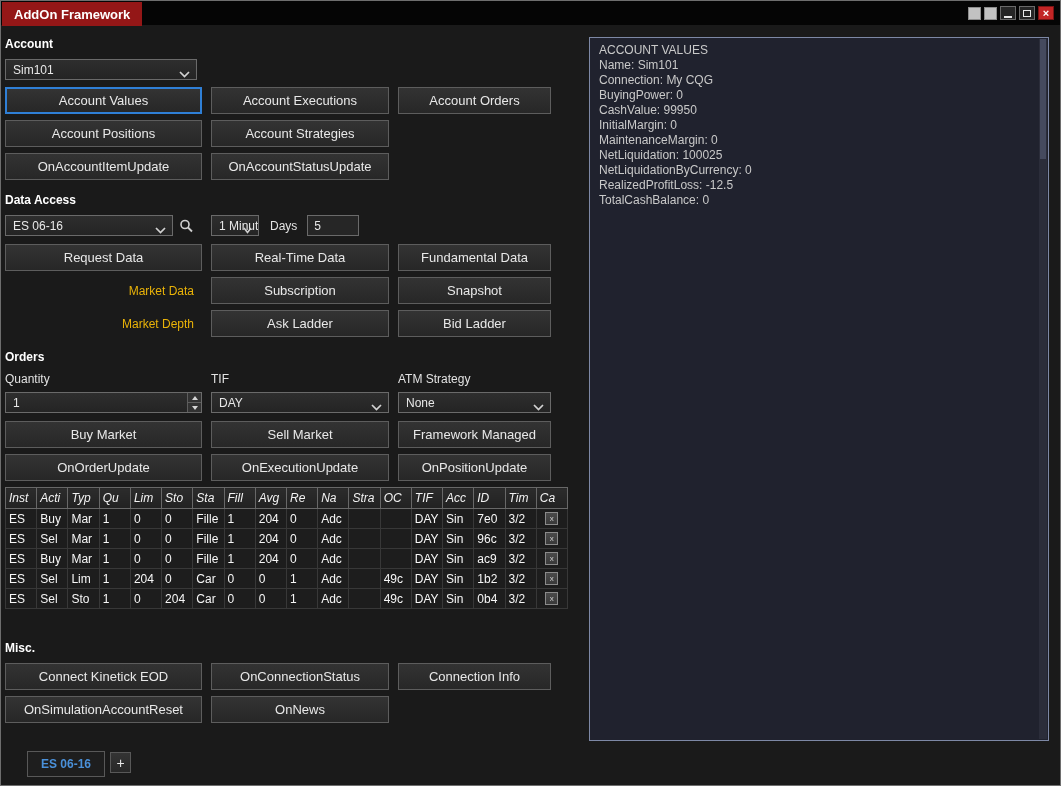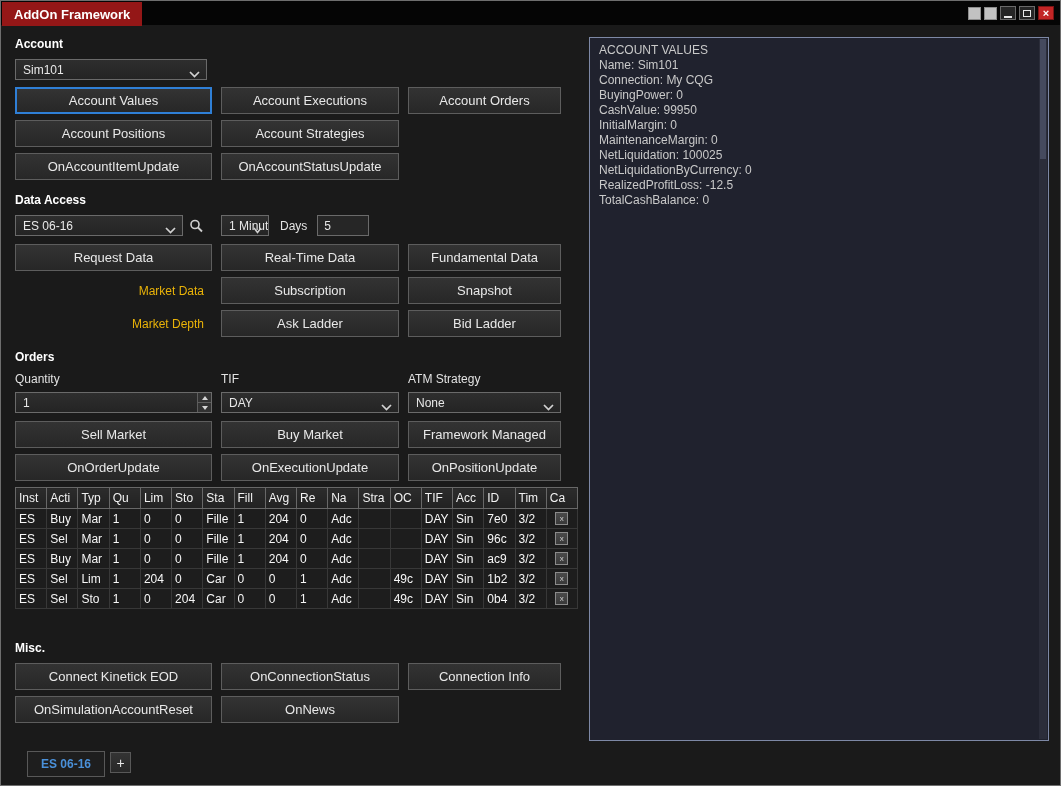--- a/index.html
+++ b/index.html
@@ -20,21 +20,21 @@
   .win-controls { position: absolute; right: 6px; top: 5px; display: flex; gap: 3px; align-items: center; }
   .link-sq { width: 13px; height: 13px; background: #c2c2c2; border: 1px solid #8d8d8d; display: inline-block; }
   .wc {
     width: 16px; height: 14px; border: 1px solid #6a6a6a; background: #262626;
     padding: 0; display: flex; align-items: center; justify-content: center; cursor: pointer;
   }
   .wc .min-bar { width: 8px; height: 2px; background: #eaeaea; margin-top: 7px; }
   .wc .max-box { width: 8px; height: 7px; border: 1px solid #eaeaea; }
   .wc.close { background: #c32525; border-color: #7c1414; color: #fff; font-size: 11px; font-weight: bold; line-height: 1; }
   
-  .left-panel { position: absolute; left: 14px; top: 36px; width: 563px; }
+  .left-panel { position: absolute; left: 4px; top: 36px; width: 563px; }
   .section-label { color: #ffffff; font-size: 12px; font-weight: bold; height: 14px; margin-bottom: 8px; }
   .section-label.spaced { margin-top: 13px; }
   .grid3 { display: grid; grid-template-columns: 197px 178px 153px; column-gap: 9px; margin-bottom: 6px; }
   .btn {
     height: 27px; background: linear-gradient(#333333, #272727);
     border: 1px solid #5d5d5d; color: #e8e8e8; font-family: "Liberation Sans", sans-serif;
     font-size: 13px; display: flex; align-items: center; justify-content: center;
     cursor: pointer; white-space: nowrap; overflow: hidden; padding: 0 4px;
   }
   .btn.selected { border: 2px solid #2f7fd6; }
@@ -61,21 +61,21 @@
   .tri-up { width: 0; height: 0; border-left: 3px solid transparent; border-right: 3px solid transparent; border-bottom: 4px solid #d6d6d6; }
   .tri-down { width: 0; height: 0; border-left: 3px solid transparent; border-right: 3px solid transparent; border-top: 4px solid #d6d6d6; }
   
   .orders-table {
     width: 563px; border-collapse: collapse; table-layout: fixed;
     background: #1d1d1d; margin-top: 4px; margin-bottom: 32px; border: 1px solid #6b6b6b;
   }
   .orders-table th {
     height: 21px; border: 1px solid #686868; background: linear-gradient(#2c2c2c, #222222);
     color: #f2f2f2; font-weight: normal; font-size: 12px; text-align: left;
-    padding: 0 3px; overflow: hidden; white-space: nowrap;
+    padding: 0 3px; overflow: hidden; white-space: nowrap; font-style: italic;
   }
   .orders-table td {
     height: 20px; border: 1px solid #383838; color: #f7f7f7; font-size: 12px;
     padding: 0 3px; overflow: hidden; white-space: nowrap;
   }
   .mini-btn {
     width: 13px; height: 13px; background: linear-gradient(#4a4a4a, #3a3a3a);
     border: 1px solid #8b8b8b; color: #cfcfcf; font-size: 8px; line-height: 1;
     display: flex; align-items: center; justify-content: center; margin: 0 auto;
     padding: 0; cursor: pointer; font-family: "Liberation Sans", sans-serif;
@@ -217,22 +217,22 @@
             </svg></span>
       </div>
       <div class="combo">
         <span>None</span>
         <span class="chev"><svg width="11" height="7">
               <polyline points="1,1 5.5,5.5 10,1" fill="none" stroke="#d2d2d2" stroke-width="1.7"></polyline>
             </svg></span>
       </div>
     </div>
     <div class="grid3">
+      <button class="btn">Buy Market</button>
       <button class="btn">Sell Market</button>
-      <button class="btn">Buy Market</button>
       <button class="btn">Framework Managed</button>
     </div>
     <div class="grid3">
       <button class="btn">OnOrderUpdate</button>
       <button class="btn">OnExecutionUpdate</button>
       <button class="btn">OnPositionUpdate</button>
     </div>
 
     <table class="orders-table">
       <thead>

